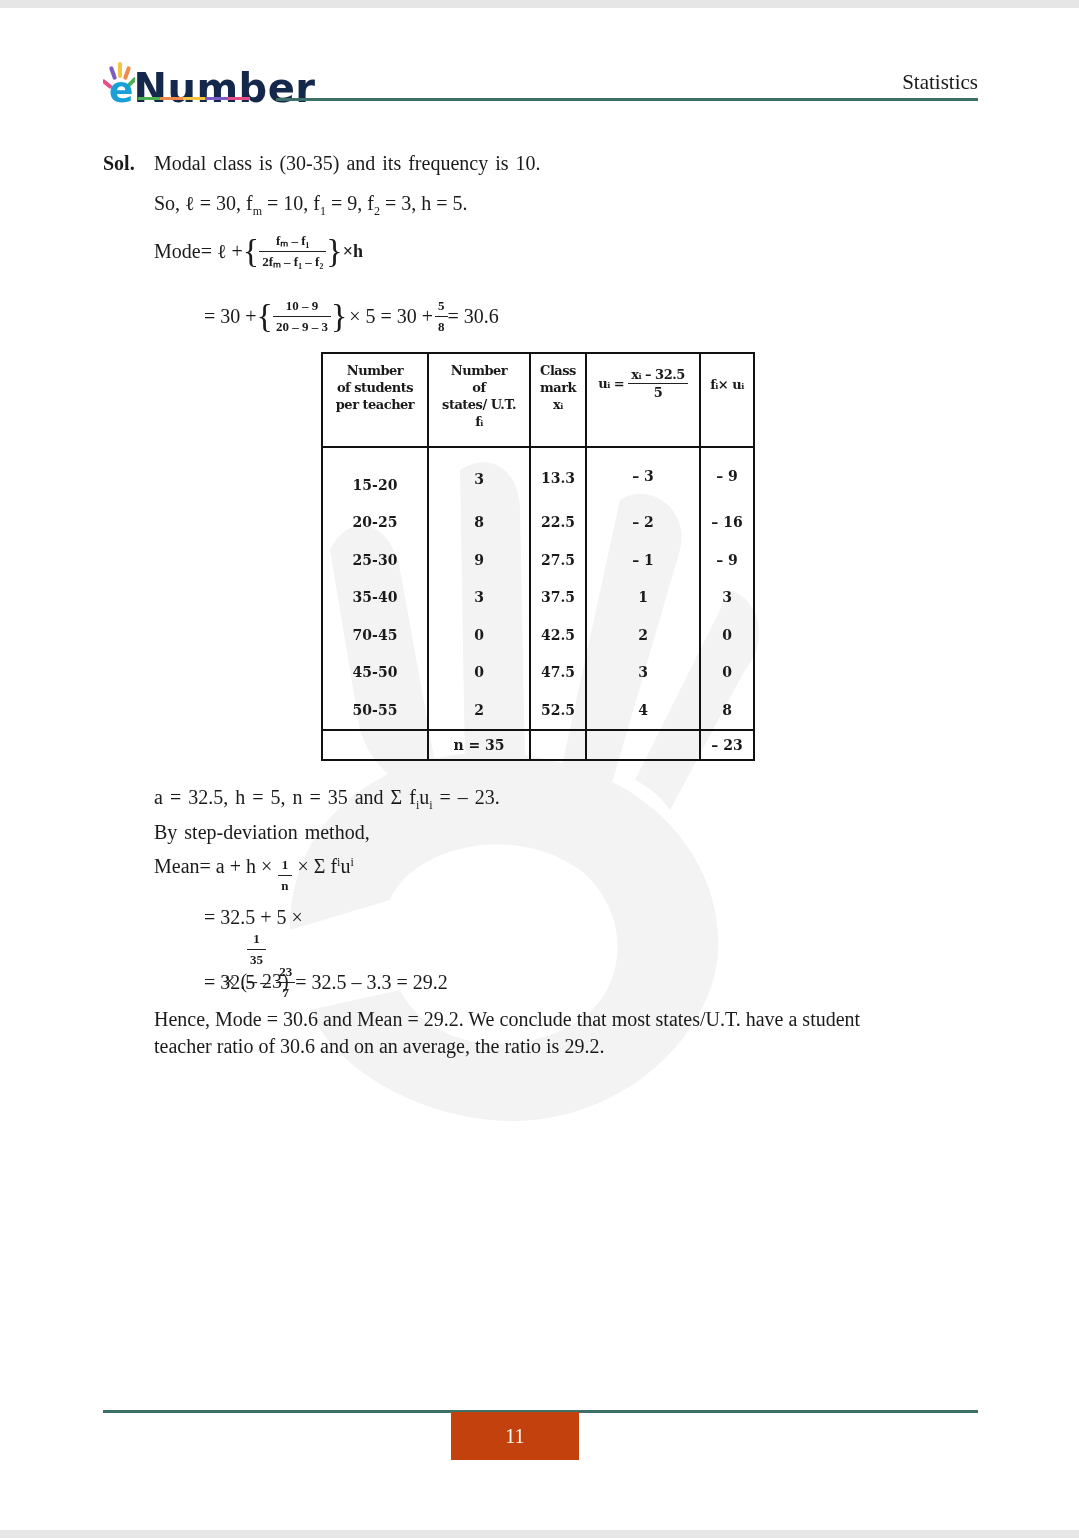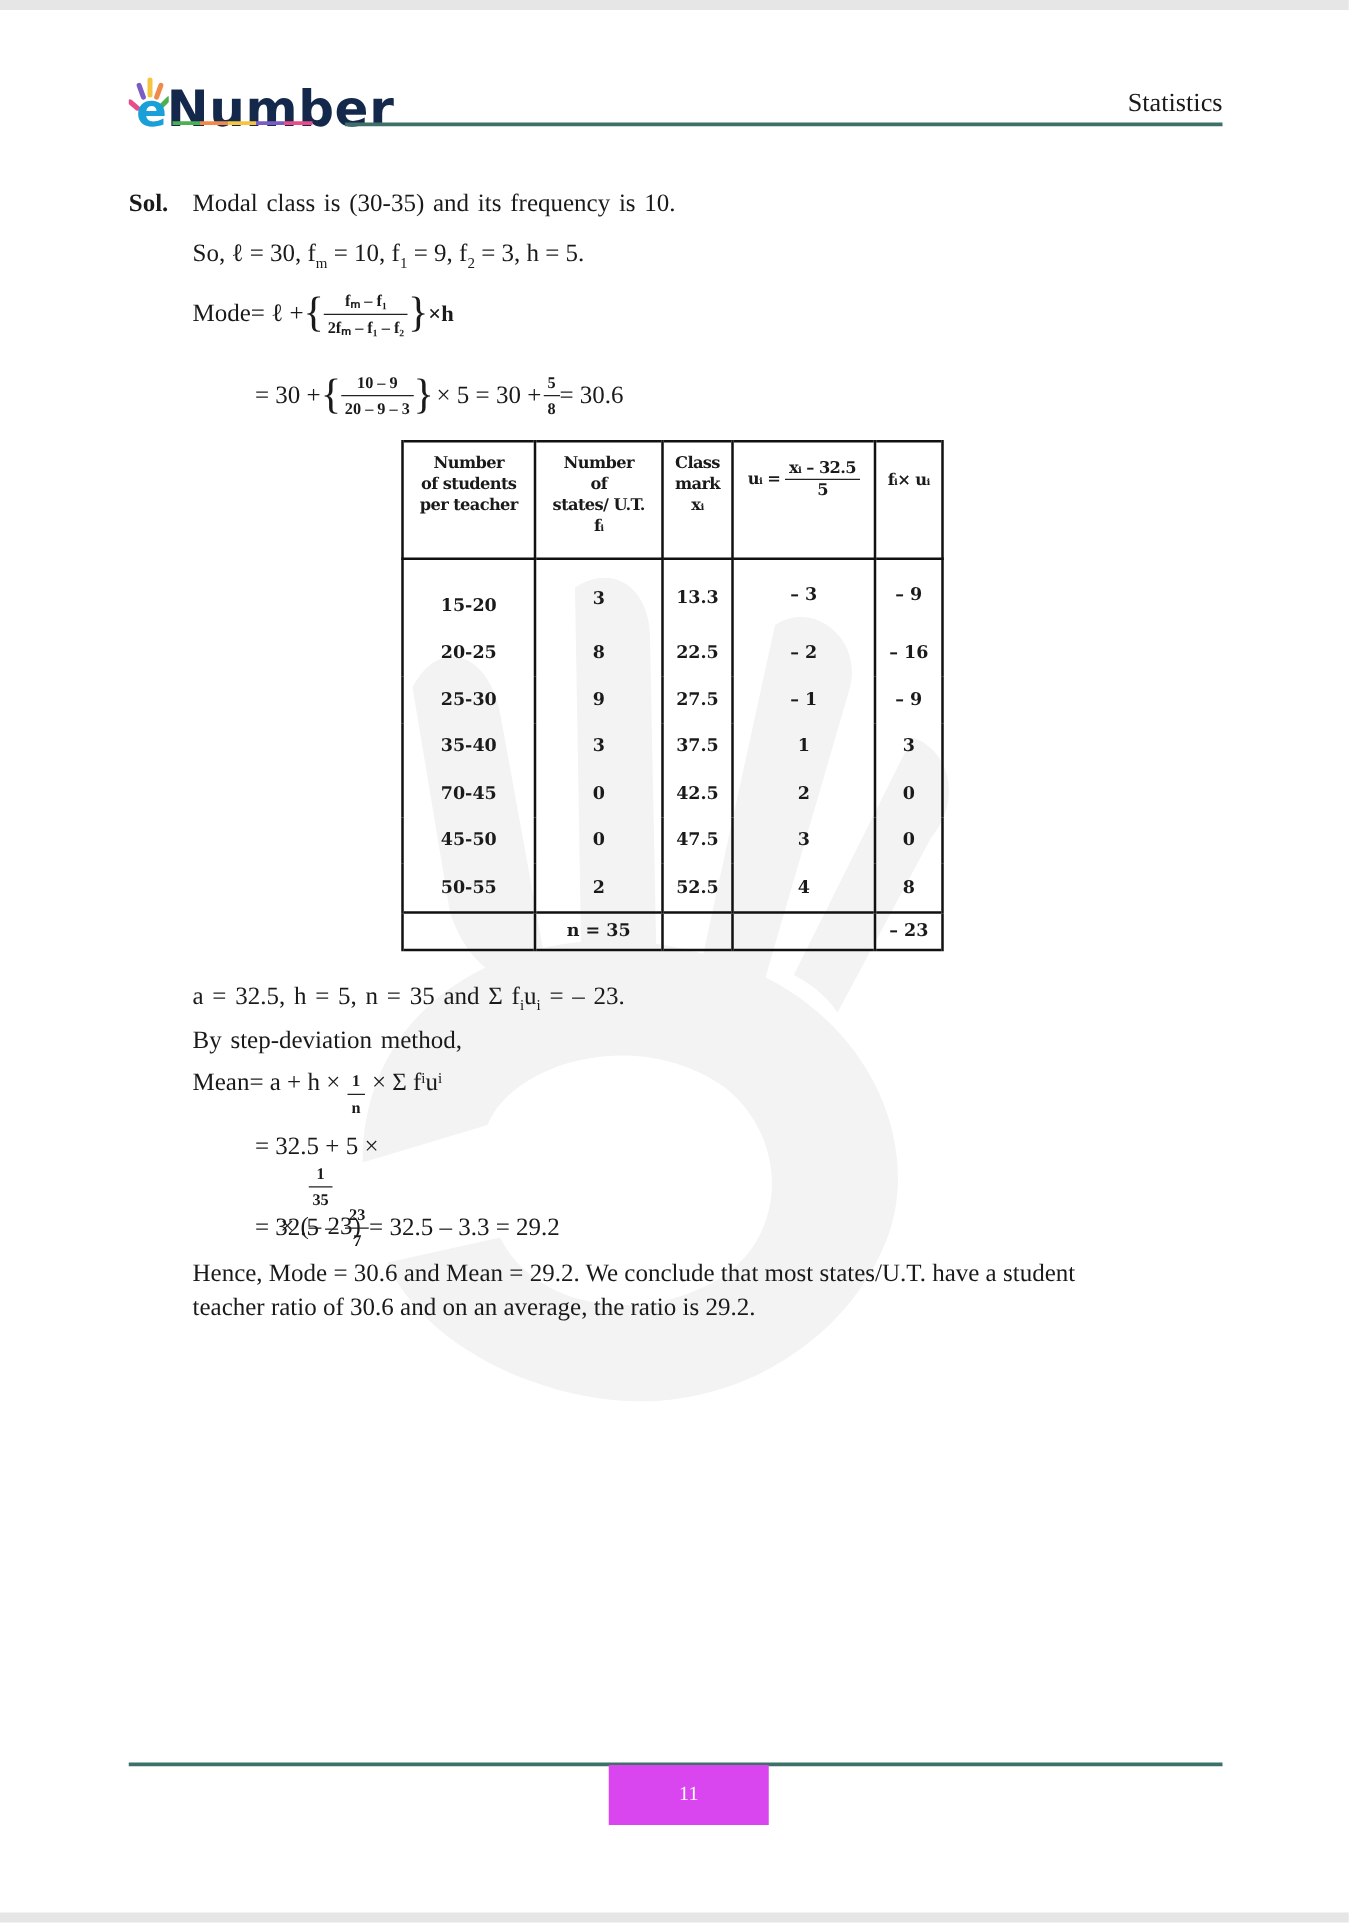--- a/index.html
+++ b/index.html
@@ -20,21 +20,21 @@
   .frac .num{display:block;border-bottom:1px solid #222;padding:0 3px;}
   .frac .den{display:block;padding:0 3px;}
   .brace{font-size:34px;vertical-align:middle;font-weight:normal;}
   table.data{position:absolute;left:321px;top:352px;border-collapse:collapse;font-family:"DejaVu Serif",serif;font-weight:bold;font-size:14px;}
   table.data td, table.data th{border-left:2px solid #111;border-right:2px solid #111;text-align:center;padding:0;}
   table.data{border:2px solid #111;}
   table.data th{border-bottom:2px solid #111;font-size:13px;line-height:17px;vertical-align:top;padding-top:8px;height:84px;letter-spacing:-0.5px;}
   table.data tr.body td{height:37.5px;}
   table.data tr.total td{border-top:2px solid #111;height:28px;}
   .footer-rule{position:absolute;left:103px;top:1410px;width:875px;height:3px;background:#3d7068;}
-  .page-box{position:absolute;left:487px;top:1412px;width:128px;height:48px;background:#d946ef;color:#fff;font-size:16px;display:flex;align-items:center;justify-content:center;}
+  .page-box{position:absolute;left:451px;top:1412px;width:128px;height:48px;background:#c2410c;color:#fff;font-size:20px;display:flex;align-items:center;justify-content:center;}
 </style>
 </head>
 <body>
 
 <div class="topbar"></div>
 
 <svg class="watermark" viewBox="0 0 480 700">
   <g fill="#f3f3f3">
     <path d="M40 120 C60 80 100 90 110 140 L150 360 C100 360 80 330 70 300 Z"></path>
     <path d="M170 40 C200 20 230 40 230 80 L235 330 C210 340 190 340 175 335 Z"></path>

